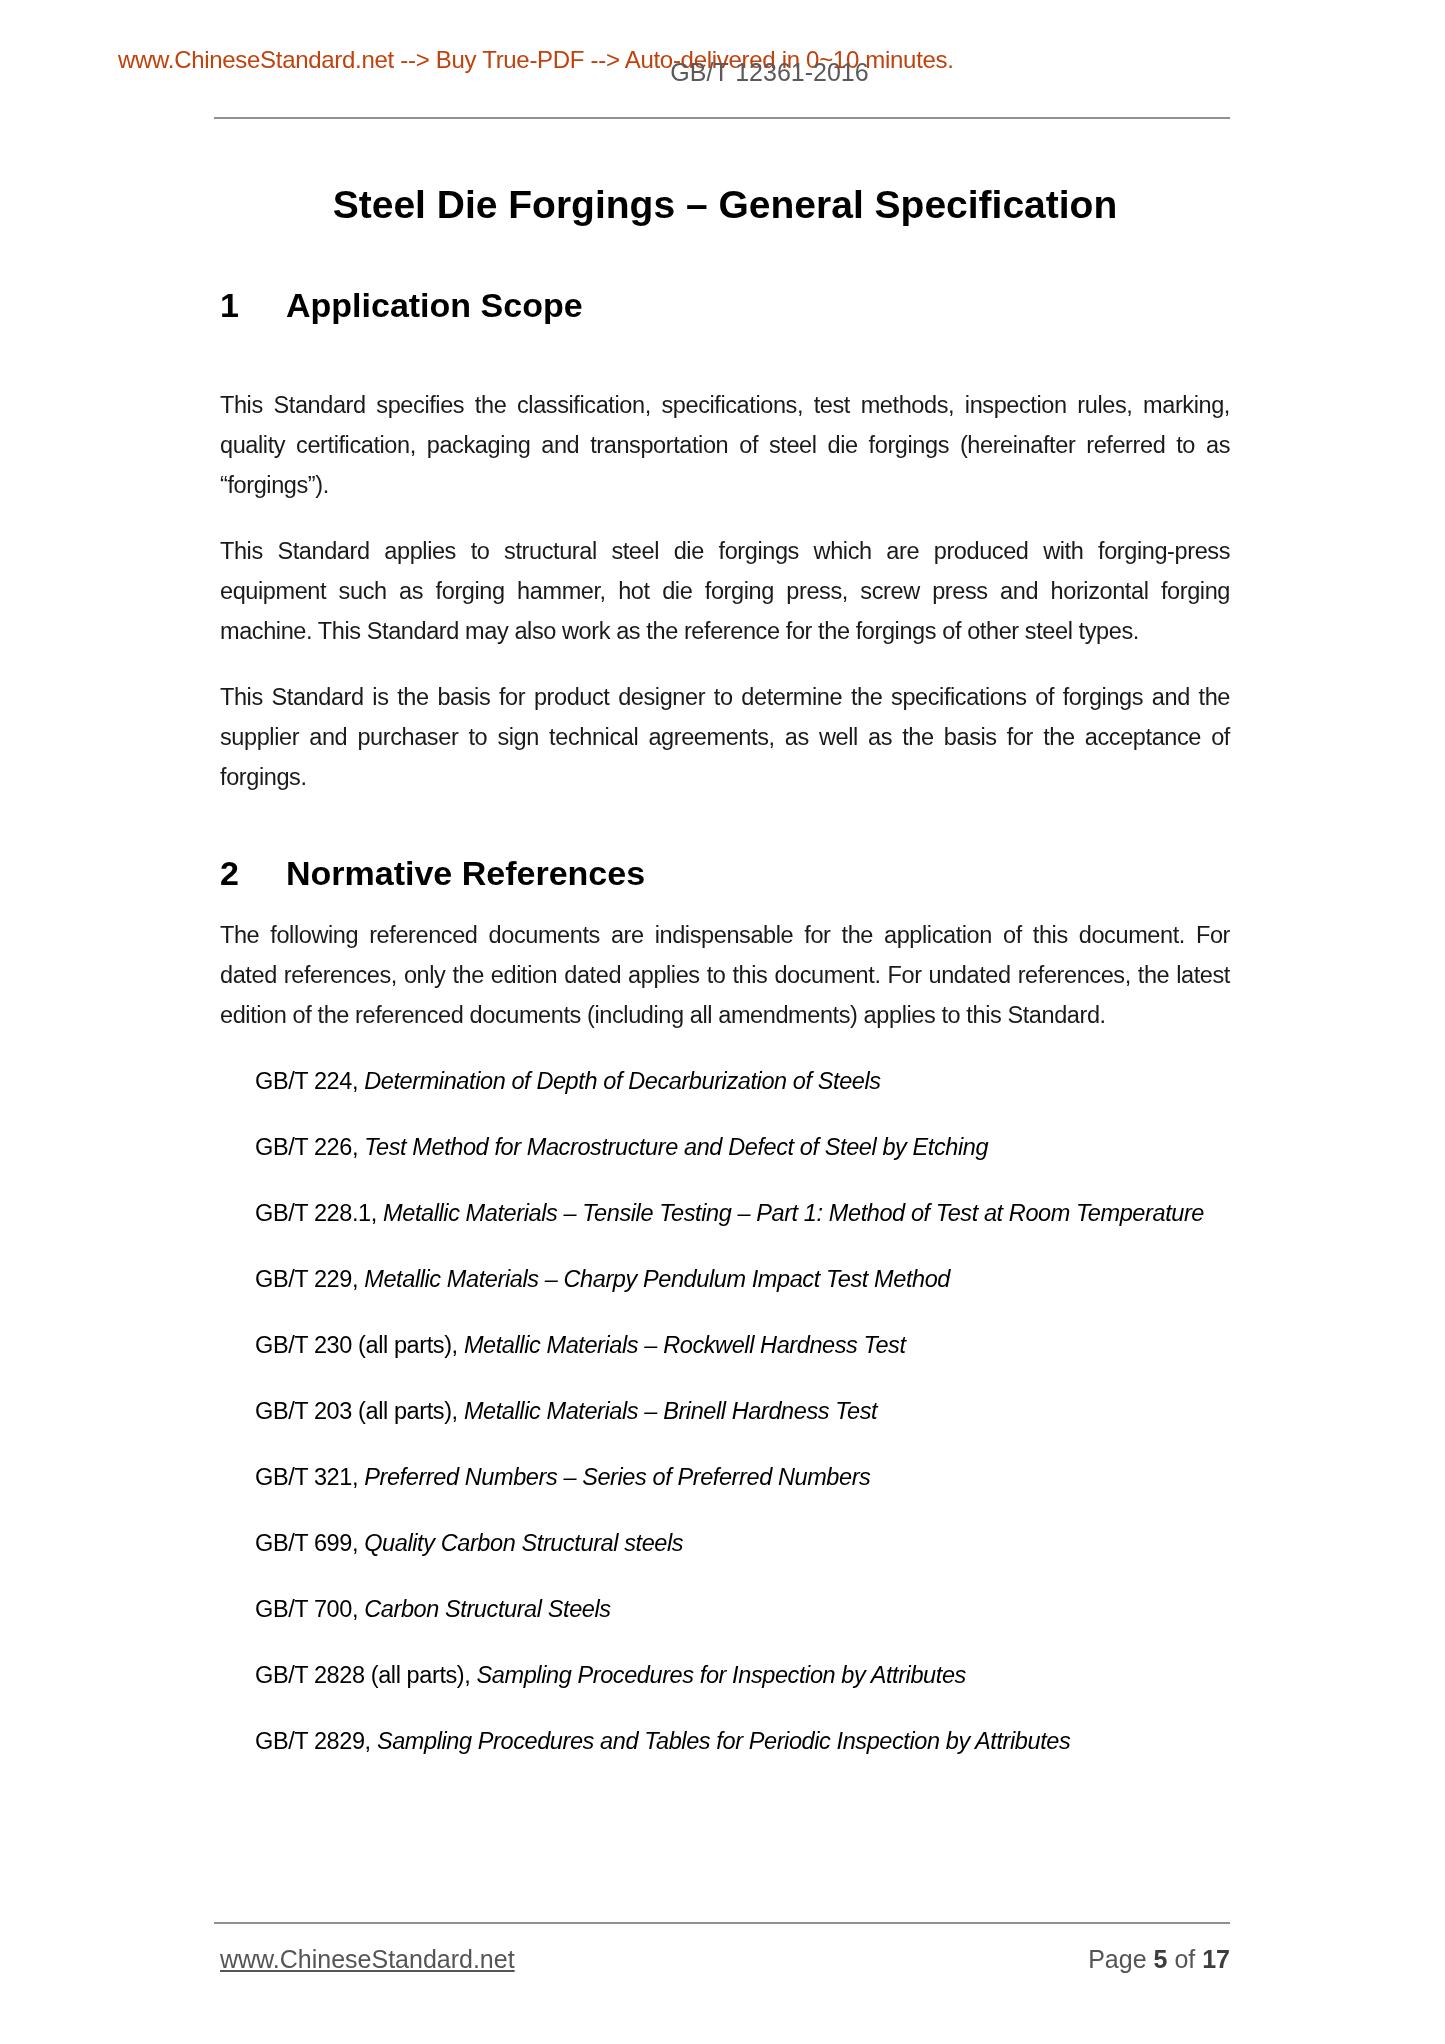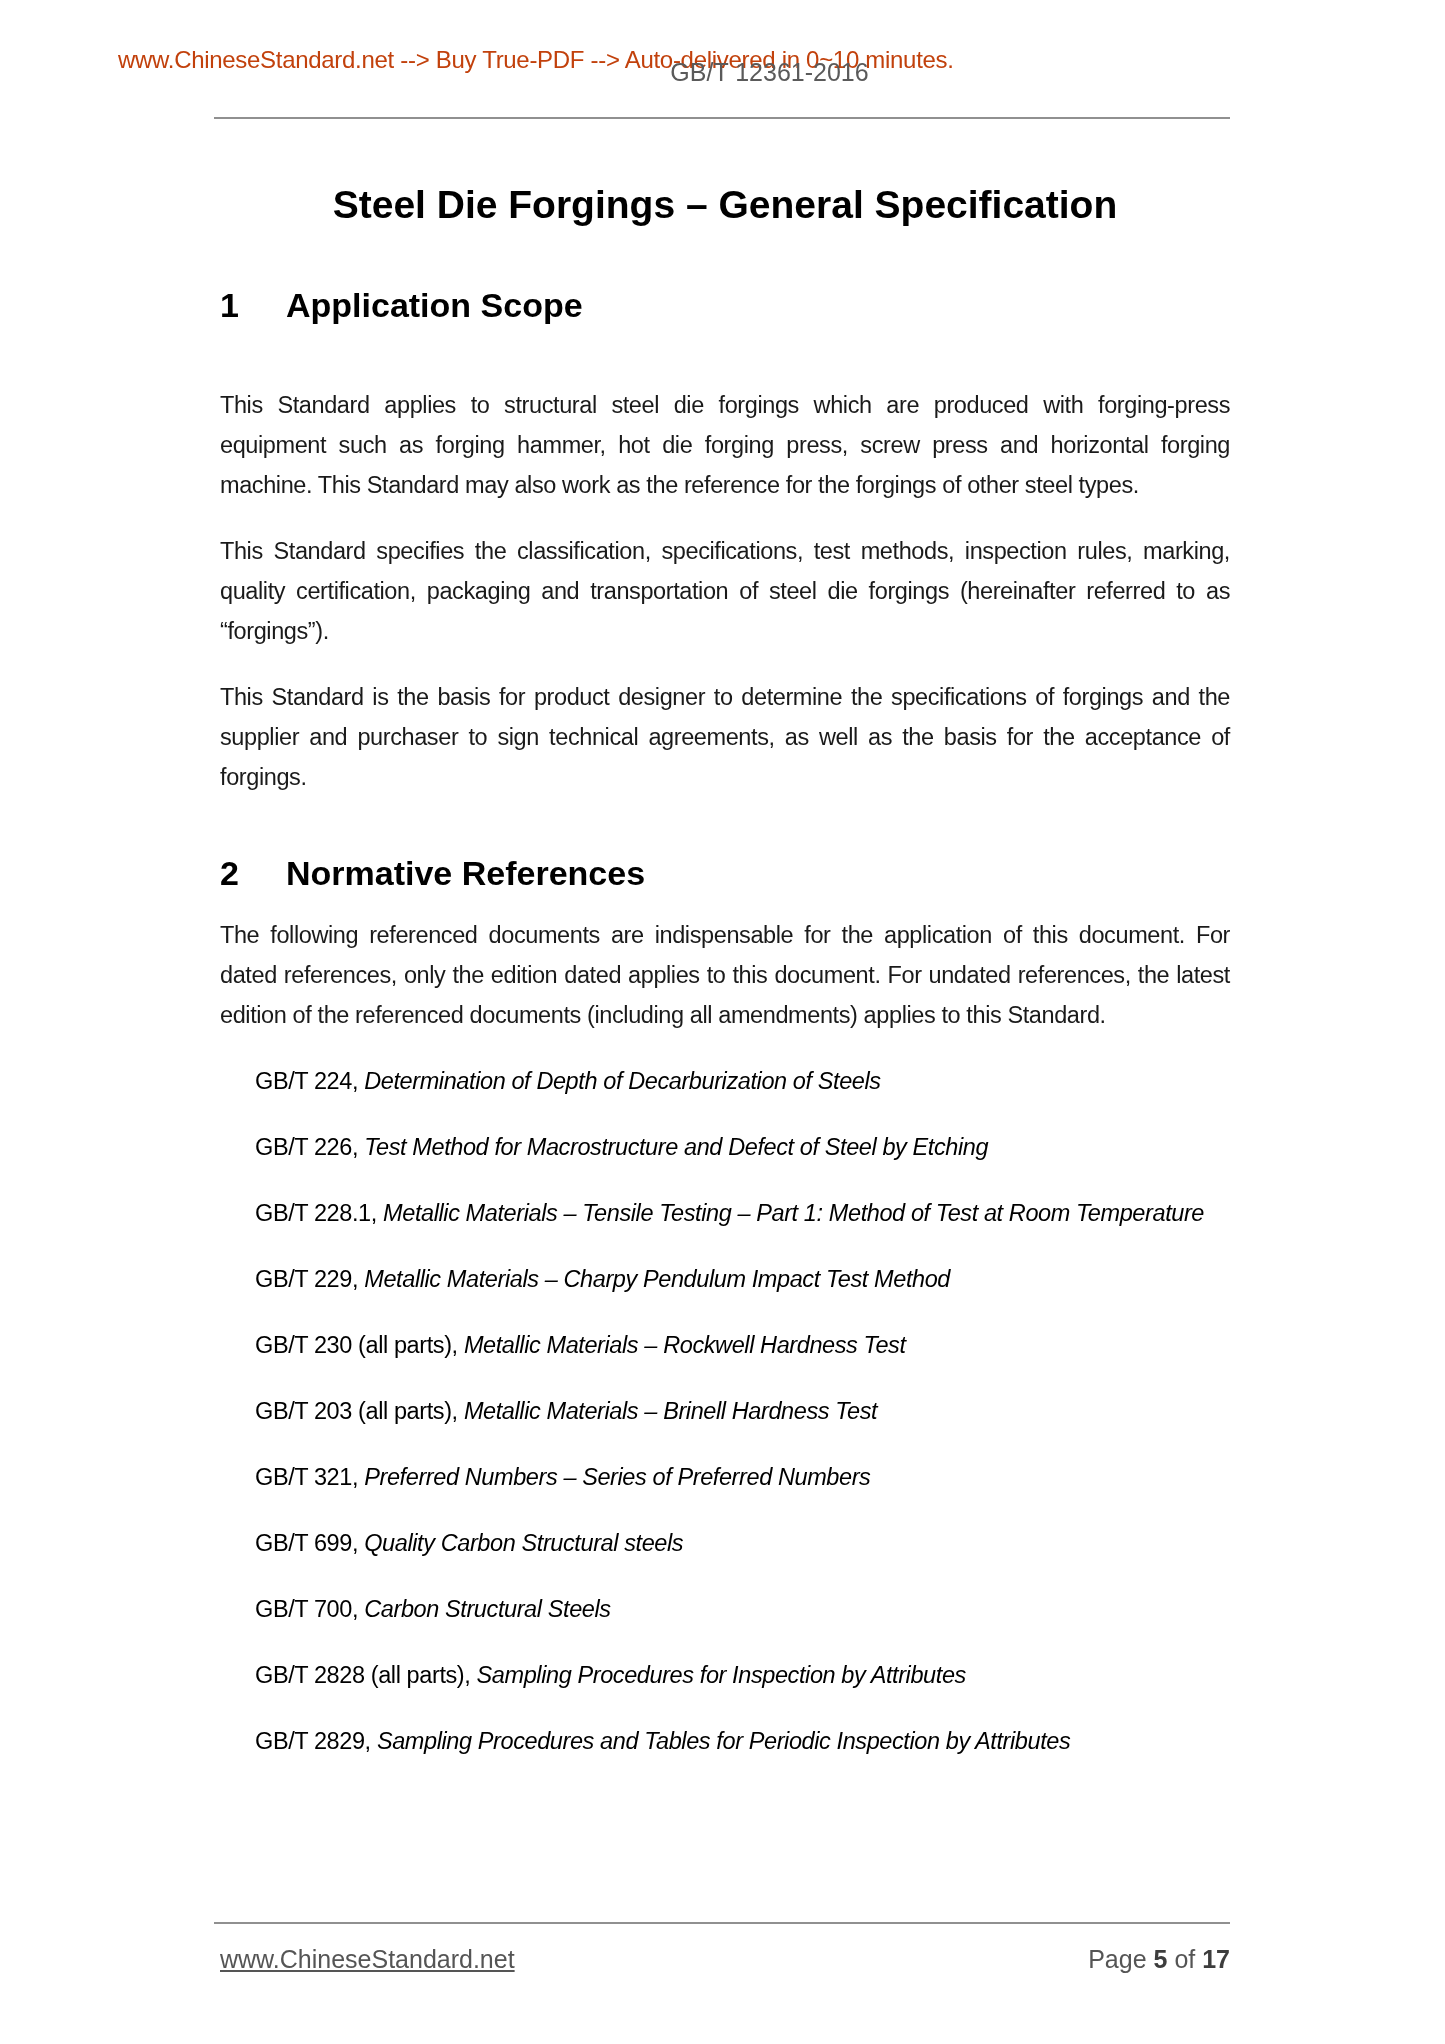--- a/index.html
+++ b/index.html
@@ -83,22 +83,22 @@
   </div>
 
   <div class="rule rule-top"></div>
 
   <div class="content">
 
     <h1 class="doc-title">Steel Die Forgings – General Specification</h1>
 
     <h2 class="sec-heading"><span class="sec-num">1</span><span>Application Scope</span></h2>
 
+    <p class="para">This Standard specifies the classification, specifications, test methods, inspection rules, marking, quality certification, packaging and transportation of steel die forgings (hereinafter referred to as “forgings”).</p>
     <p class="para">This Standard applies to structural steel die forgings which are produced with forging-press equipment such as forging hammer, hot die forging press, screw press and horizontal forging machine. This Standard may also work as the reference for the forgings of other steel types.</p>
-    <p class="para">This Standard specifies the classification, specifications, test methods, inspection rules, marking, quality certification, packaging and transportation of steel die forgings (hereinafter referred to as “forgings”).</p>
     <p class="para">This Standard is the basis for product designer to determine the specifications of forgings and the supplier and purchaser to sign technical agreements, as well as the basis for the acceptance of forgings.</p>
 
     <h2 class="sec-heading second"><span class="sec-num">2</span><span>Normative References</span></h2>
 
     <p class="para">The following referenced documents are indispensable for the application of this document. For dated references, only the edition dated applies to this document. For undated references, the latest edition of the referenced documents (including all amendments) applies to this Standard.</p>
 
     <p class="ref"><span>GB/T 224,</span> <span class="ref-title">Determination of Depth of Decarburization of Steels</span></p>
     <p class="ref"><span>GB/T 226,</span> <span class="ref-title">Test Method for Macrostructure and Defect of Steel by Etching</span></p>
     <p class="ref"><span>GB/T 228.1,</span> <span class="ref-title">Metallic Materials – Tensile Testing – Part 1: Method of Test at Room Temperature</span></p>
     <p class="ref"><span>GB/T 229,</span> <span class="ref-title">Metallic Materials – Charpy Pendulum Impact Test Method</span></p>

